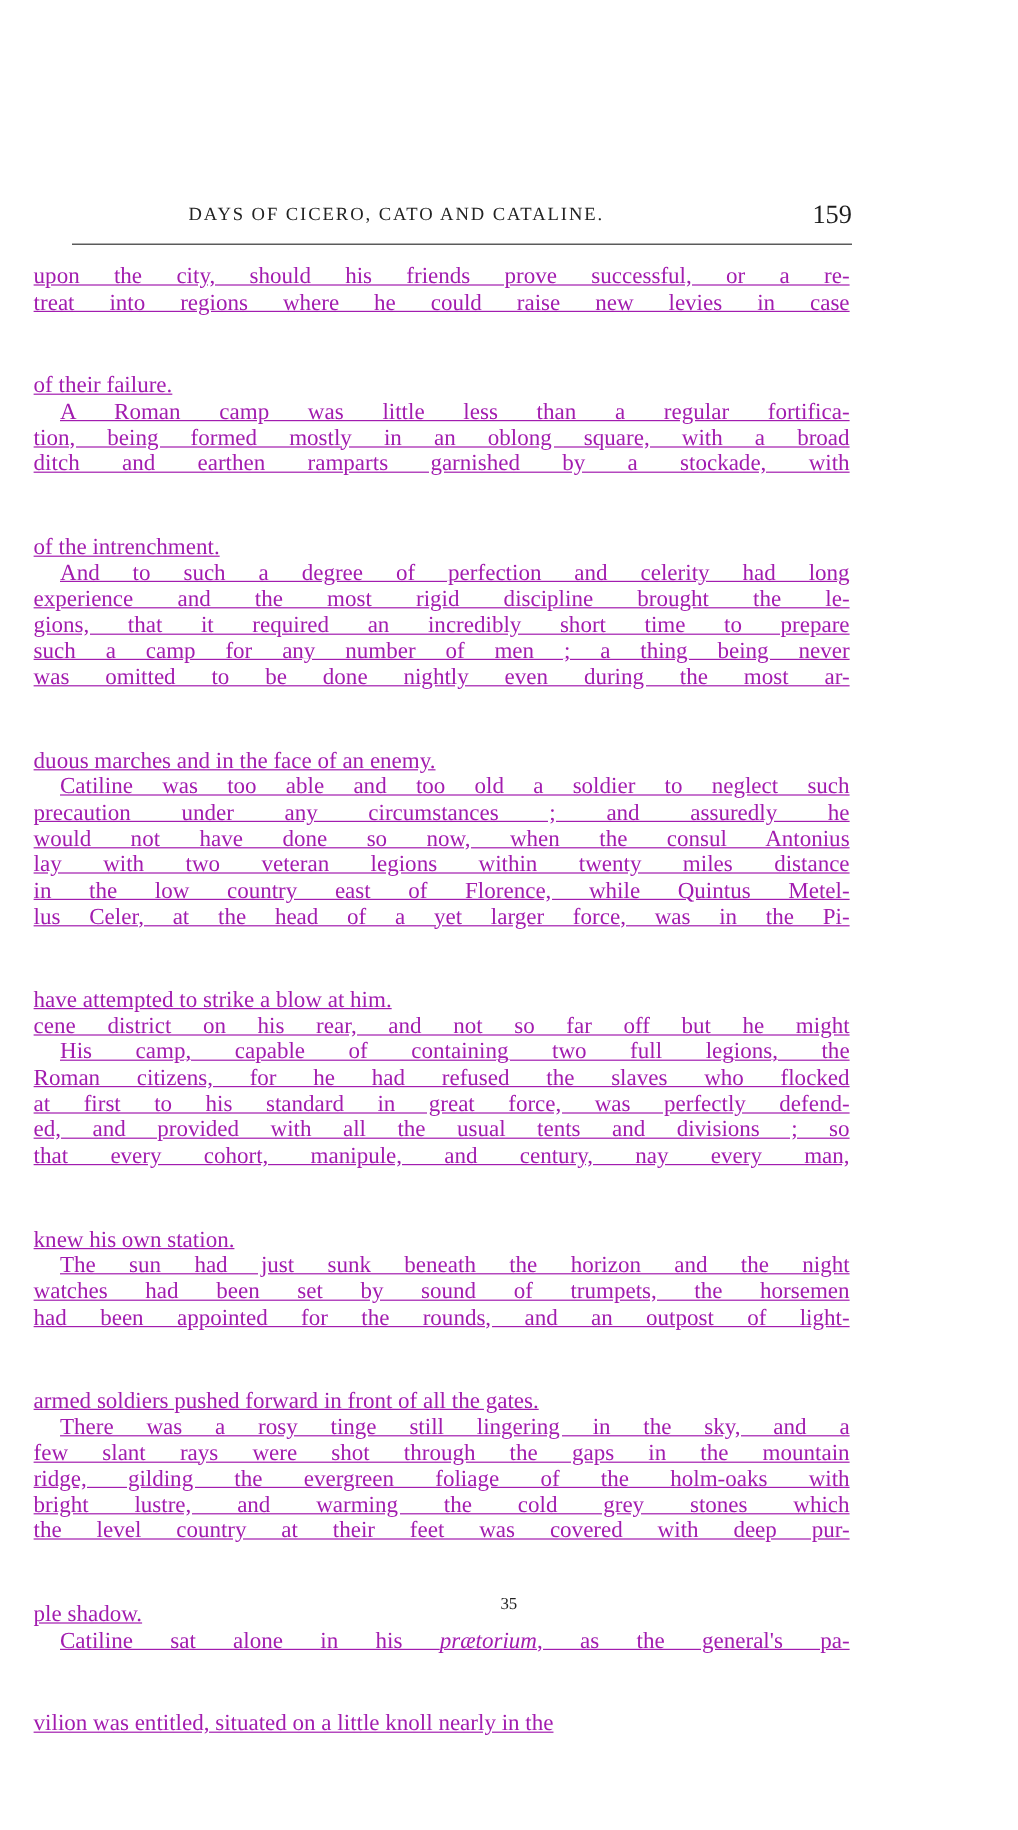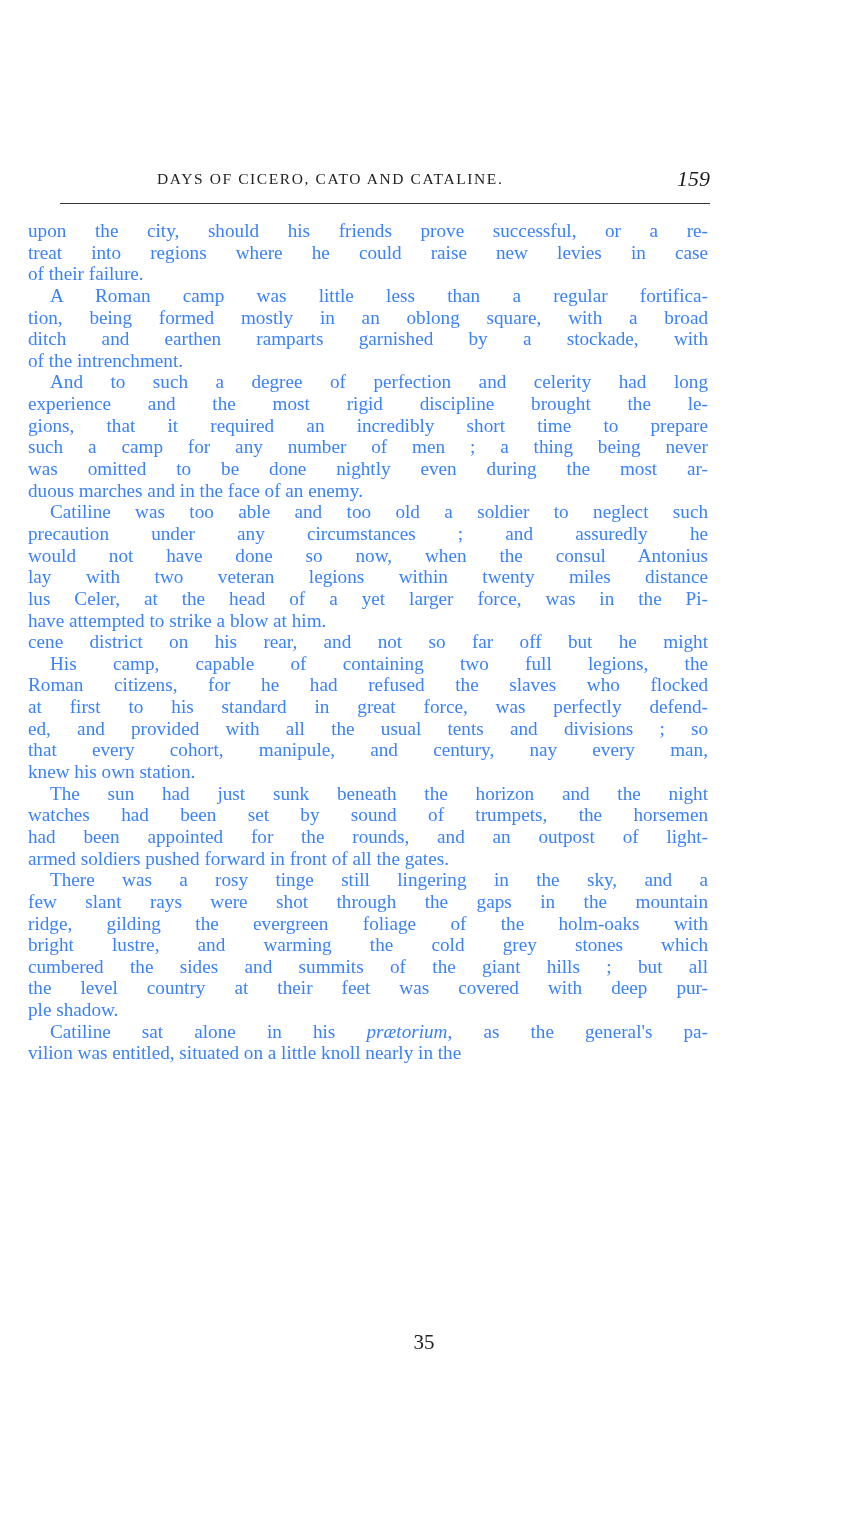--- a/index.html
+++ b/index.html
@@ -37,21 +37,20 @@
       white-space: nowrap;
       color: #222;
     }
     .page-number {
       position: absolute;
       right: 0;
       top: 0;
       font-size: 22px;
       white-space: nowrap;
       color: #1d1d1d;
-      font-style: italic;
     }
     .head-rule {
       position: absolute;
       left: 60px;
       top: 203px;
       width: 650px;
       height: 0;
       border-top: 1.5px solid #333;
     }
     .body-text {
@@ -61,38 +60,40 @@
       width: 680px;
     }
     .line {
       display: block;
       height: 21.65px;
       line-height: 21.65px;
       font-size: 19.2px;
       white-space: nowrap;
       text-align: justify;
       text-align-last: justify;
-      color: #3b82f6;
+      color: #a21caf;
+      text-decoration: underline;
     }
     .line.last {
       text-align-last: left;
+      margin-top: 48px;
     }
     .line.indent {
       padding-left: 22px;
     }
     .line i {
       font-style: italic;
     }
     .signature-mark {
       position: absolute;
       left: 0;
       width: 848px;
       top: 1330px;
       text-align: center;
-      font-size: 21px;
+      font-size: 14px;
       color: #222;
     }
   </style>
 </head>
 <body>
 
 <div class="page">
   <div class="running-head">
     <span class="running-title">Days of Cicero, Cato and Cataline.</span>
     <span class="page-number">159</span>
@@ -117,20 +118,21 @@
         <span class="line">gions, that it required an incredibly short time to prepare</span>
         <span class="line">such a camp for any number of men ; a thing being never</span>
         <span class="line">was omitted to be done nightly even during the most ar-</span>
         <span class="line last">duous marches and in the face of an enemy.</span>
       </div>
       <div class="paragraph">
         <span class="line indent">Catiline was too able and too old a soldier to neglect such</span>
         <span class="line">precaution under any circumstances ; and assuredly he</span>
         <span class="line">would not have done so now, when the consul Antonius</span>
         <span class="line">lay with two veteran legions within twenty miles distance</span>
+        <span class="line">in the low country east of Florence, while Quintus Metel-</span>
         <span class="line">lus Celer, at the head of a yet larger force, was in the Pi-</span>
         <span class="line last">have attempted to strike a blow at him.</span>
         <span class="line">cene district on his rear, and not so far off but he might</span>
       </div>
       <div class="paragraph">
         <span class="line indent">His camp, capable of containing two full legions, the</span>
         <span class="line">Roman citizens, for he had refused the slaves who flocked</span>
         <span class="line">at first to his standard in great force, was perfectly defend-</span>
         <span class="line">ed, and provided with all the usual tents and divisions ; so</span>
         <span class="line">that every cohort, manipule, and century, nay every man,</span>
@@ -140,21 +142,20 @@
         <span class="line indent">The sun had just sunk beneath the horizon and the night</span>
         <span class="line">watches had been set by sound of trumpets, the horsemen</span>
         <span class="line">had been appointed for the rounds, and an outpost of light-</span>
         <span class="line last">armed soldiers pushed forward in front of all the gates.</span>
       </div>
       <div class="paragraph">
         <span class="line indent">There was a rosy tinge still lingering in the sky, and a</span>
         <span class="line">few slant rays were shot through the gaps in the mountain</span>
         <span class="line">ridge, gilding the evergreen foliage of the holm-oaks with</span>
         <span class="line">bright lustre, and warming the cold grey stones which</span>
-        <span class="line">cumbered the sides and summits of the giant hills ; but all</span>
         <span class="line">the level country at their feet was covered with deep pur-</span>
         <span class="line last">ple shadow.</span>
       </div>
       <div class="paragraph">
         <span class="line indent"><span>Catiline sat alone in his </span><i>prætorium</i><span>, as the general's pa-</span></span>
         <span class="line last">vilion was entitled, situated on a little knoll nearly in the</span>
       </div>
     </div>
 
   <div class="signature-mark">35</div>

